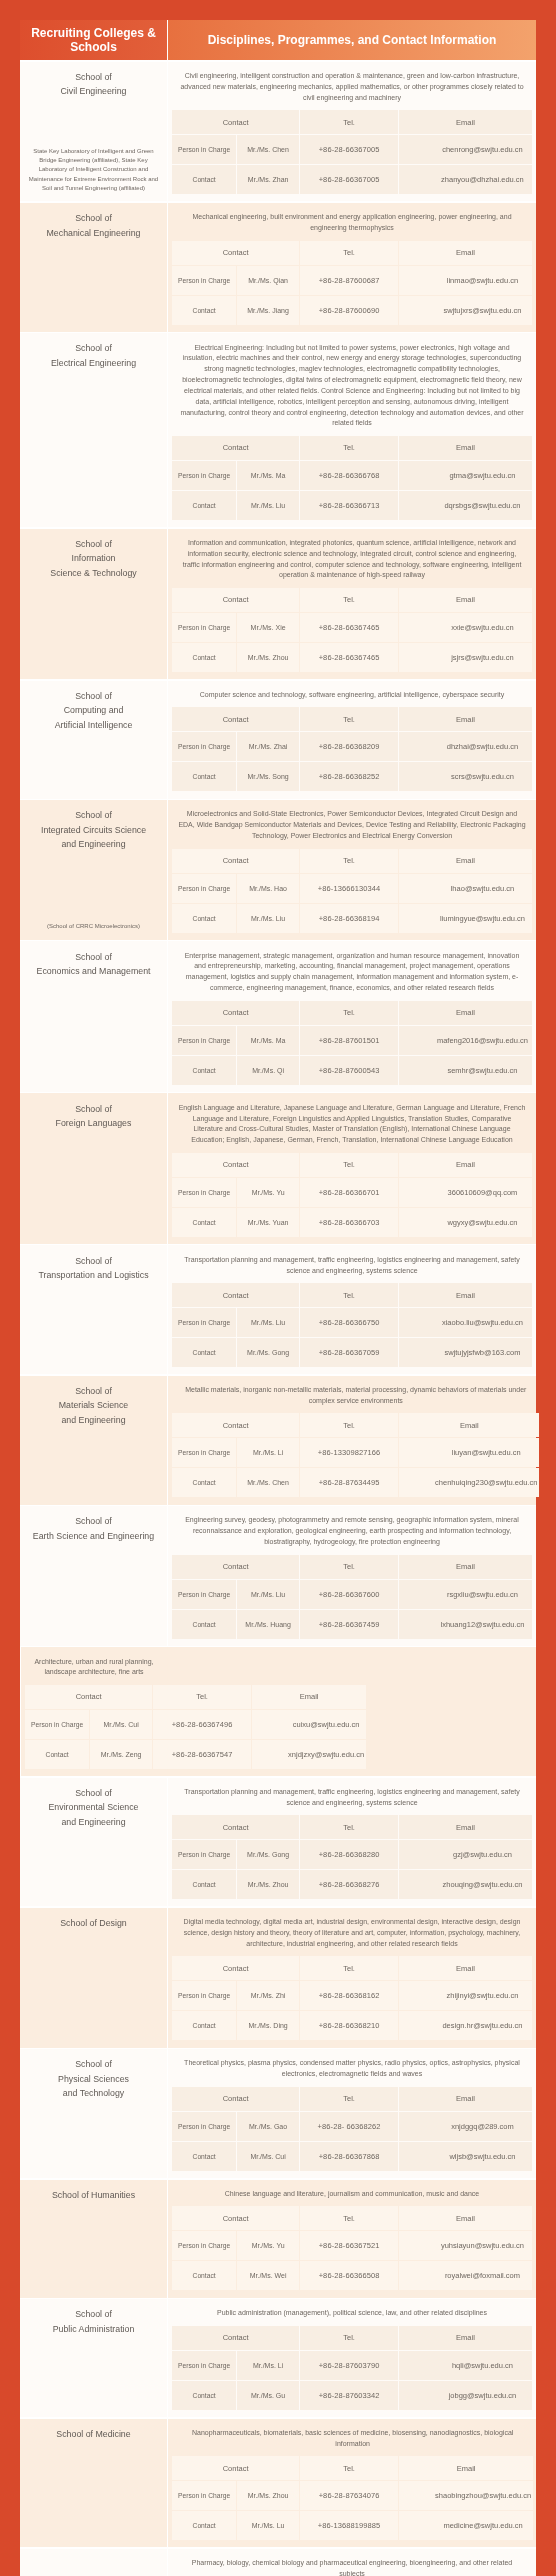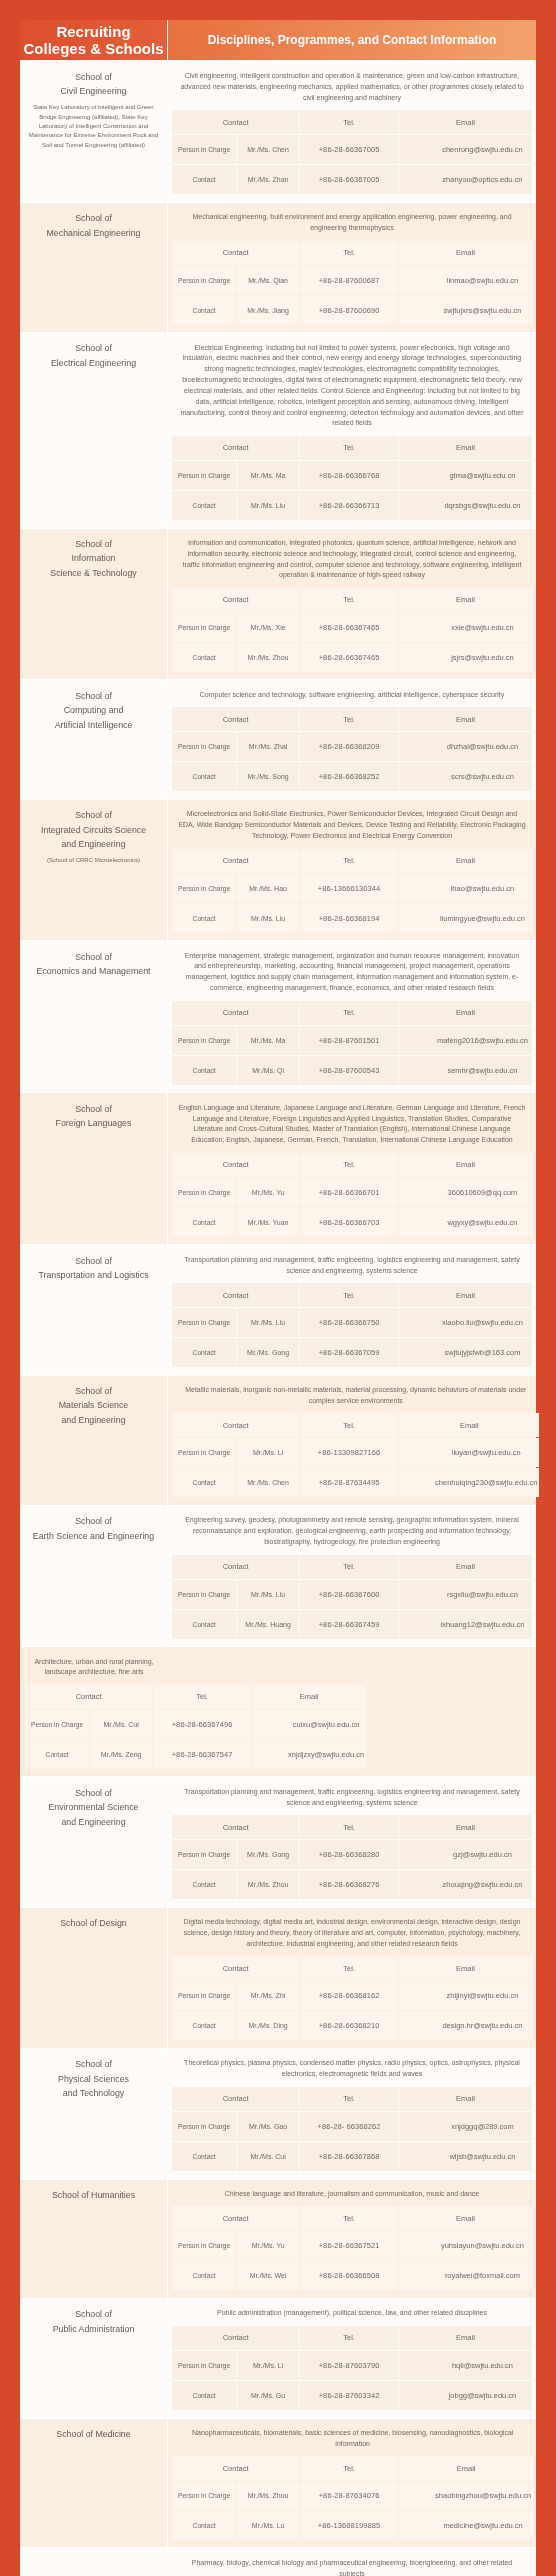--- a/index.html
+++ b/index.html
@@ -1,28 +1,28 @@
 <!DOCTYPE html>
 <html style="font-size:8.2px"><head>
 <meta charset="utf-8">
 <style>
   html,body{margin:0;padding:0;}
   body{width:556px;background:#d8492b;font-family:"Liberation Sans",sans-serif;}
   .page{padding:20px 20px 23px 20px;}
   .tablewrap{background:#ffffff;}
   .header{display:grid;grid-template-columns:147px 1fr;margin-bottom:1.5px;}
   .hcell{min-height:36px;display:flex;align-items:center;justify-content:center;
-         color:#ffffff;font-weight:bold;font-size:15px;text-align:center;padding:2.1px 3.1px;}
+         color:#ffffff;font-weight:bold;font-size:12px;text-align:center;padding:2.1px 3.1px;}
   .hcell.left{background:linear-gradient(95deg,#dd4e2d,#e2603a);}
   .hcell.right{background:linear-gradient(90deg,#e7703f,#f3a26c);border-left:1.5px solid #ffffff;font-size:12px;}
   .block{display:grid;grid-template-columns:147px 1fr;margin-bottom:1.5px;}
   .block:last-child{margin-bottom:0;}
   .light{background:#fefbf8;}
   .peach{background:#fbeddf;}
-  .school-cell{display:flex;flex-direction:column;align-items:center;justify-content:flex-start;
+  .school-cell{display:flex;flex-direction:column;align-items:center;justify-content:space-between;
                text-align:center;padding:8.2px 6.2px;}
   .school-name{font-size:8.8px;line-height:1.65;color:#5f5954;white-space:pre-line;}
   .school-affil{font-size:6px;line-height:1.55;color:#6e6761;margin-top:4.6px;white-space:pre-line;}
   .info-cell{border-left:1.5px solid #ffffff;padding:7.2px 4.1px;display:flex;flex-direction:column;justify-content:center;}
   .desc{font-size:7px;line-height:1.55;color:#6e6760;text-align:center;margin:2.1px 6.2px 6.7px 6.2px;}
   .ctable{display:grid;grid-template-columns:64px 62px 98px 1fr;gap:1px;}
   .cell{display:flex;align-items:center;justify-content:center;text-align:center;
         color:#6e6760;padding:1.5px 2.1px;box-sizing:border-box;}
   .light .cell{background:#f8eee3;}
   .peach .cell{background:#fdf5ec;}
@@ -59,21 +59,21 @@
         <div class="cell th">Email</div>
 
         <div class="cell td role">Person in Charge</div>
         <div class="cell td pname">Mr./Ms. Chen</div>
         <div class="cell td tel">+86-28-66367005</div>
         <div class="cell td email">chenrong@swjtu.edu.cn</div>
 
         <div class="cell td role">Contact</div>
         <div class="cell td pname">Mr./Ms. Zhan</div>
         <div class="cell td tel">+86-28-66367005</div>
-        <div class="cell td email">zhanyou@optics.edu.cn</div>
+        <div class="cell td email">zhanyou@dhzhai.edu.cn</div>
       </div>
     </div>
   </section>
 
   <section class="block peach">
     <div class="school-cell">
       <div class="school-name">School of
 Mechanical Engineering</div>
 
     </div>

